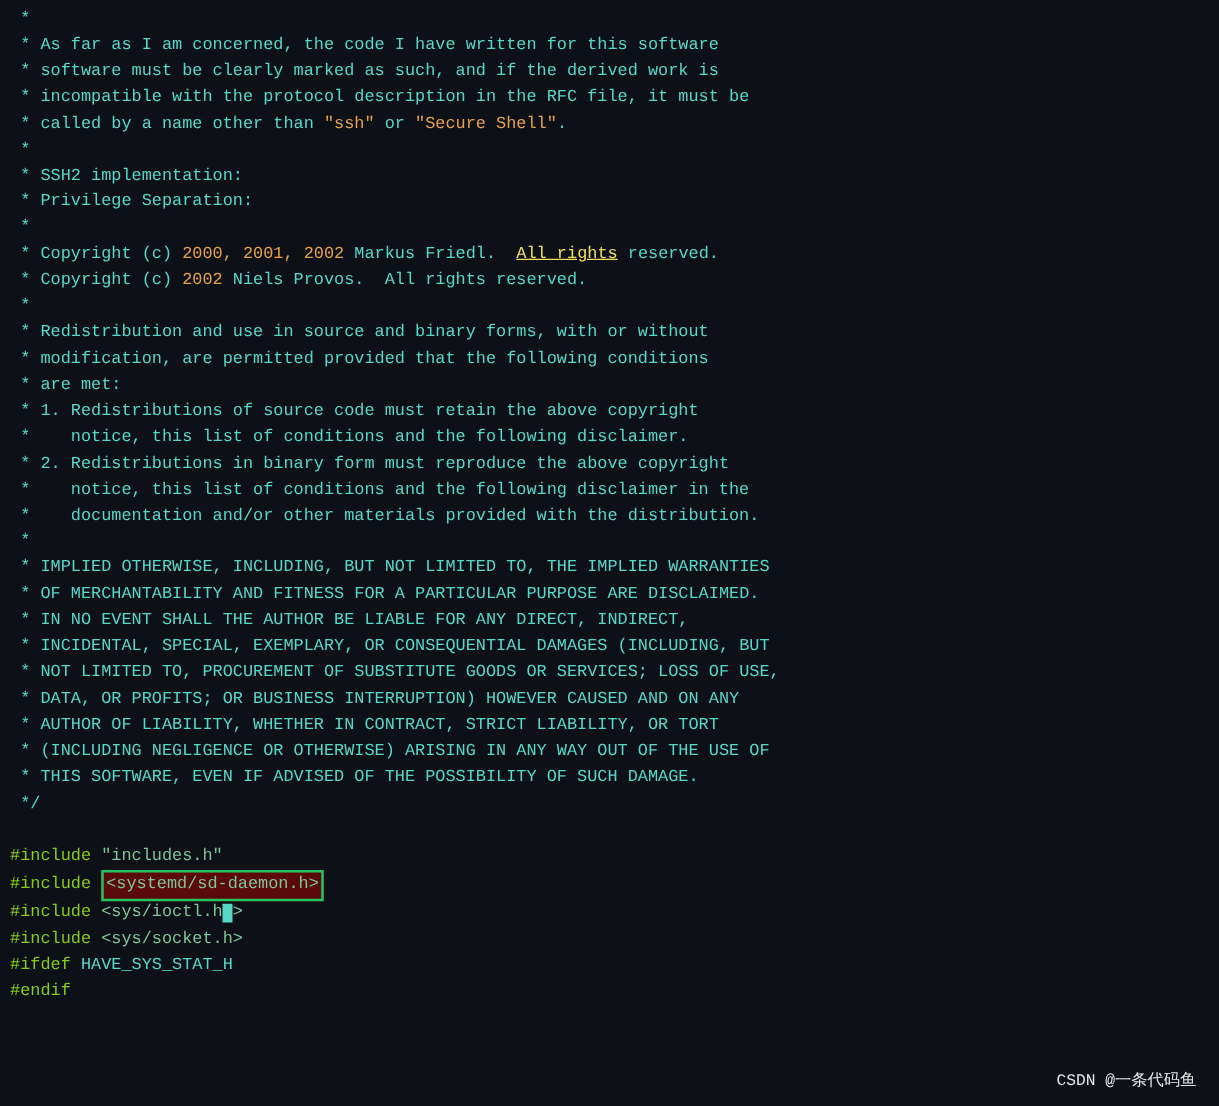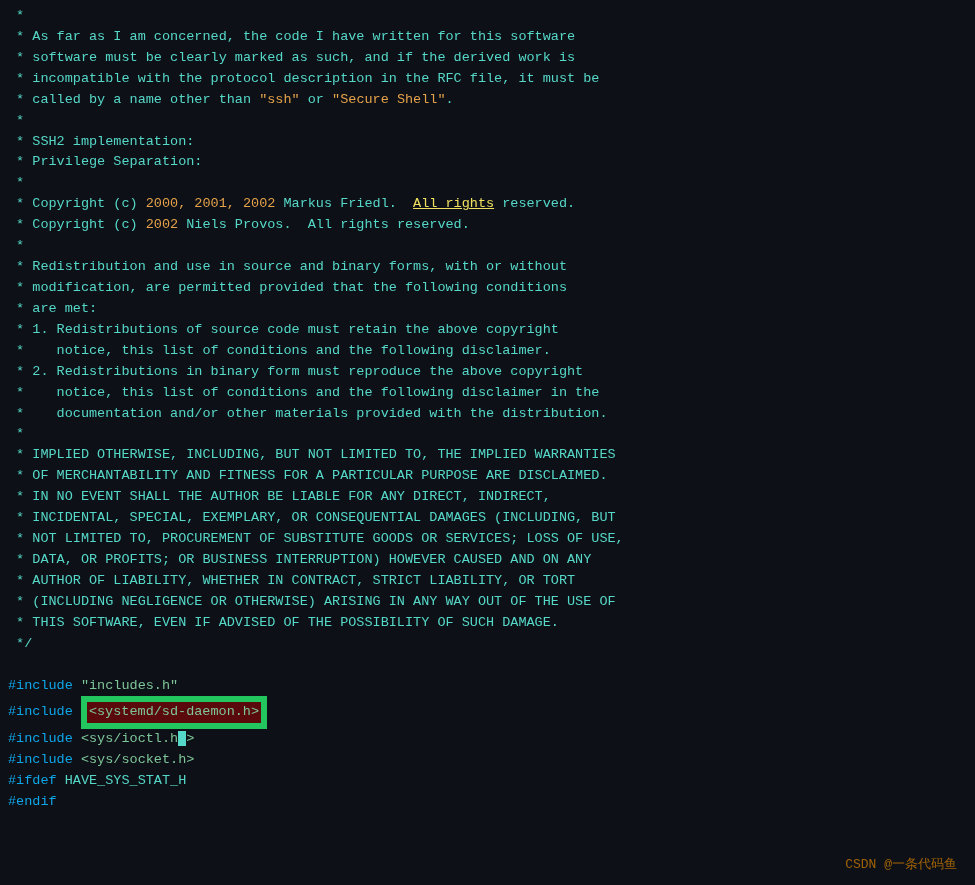--- a/index.html
+++ b/index.html
@@ -25,37 +25,37 @@
       white-space: pre;
       line-height: 1.55;
       padding: 0 8px;
       font-size: 13.5px;
     }
     .cyan { color: #56d8c8; }
     .green { color: #7ec699; }
     .orange { color: #e6a24a; }
     .yellow { color: #f0e060; text-decoration: underline; }
     .white-text { color: #d4d4d4; }
-    .pink { color: #0ea5e9; }
+    .pink { color: #84cc16; }
     .highlight-red {
       background-color: #5a0a0a;
-      border: 6px solid #22c55e;
+      border: 2px solid #22c55e;
       display: inline-block;
       padding: 0 2px;
     }
     .cursor {
       background-color: #56d8c8;
       color: #0d1117;
       display: inline;
     }
     .watermark {
       position: absolute;
       bottom: 12px;
       right: 18px;
-      color: #a16207;
+      color: #e5e5e5;
       font-size: 13px;
       font-family: 'Courier New', Courier, monospace;
     }
   </style>
 </head>
 <body>
 
 <div class="code-container">
   <div id="lines-container">
       <span class="line"><span class="cyan"> *</span></span>

